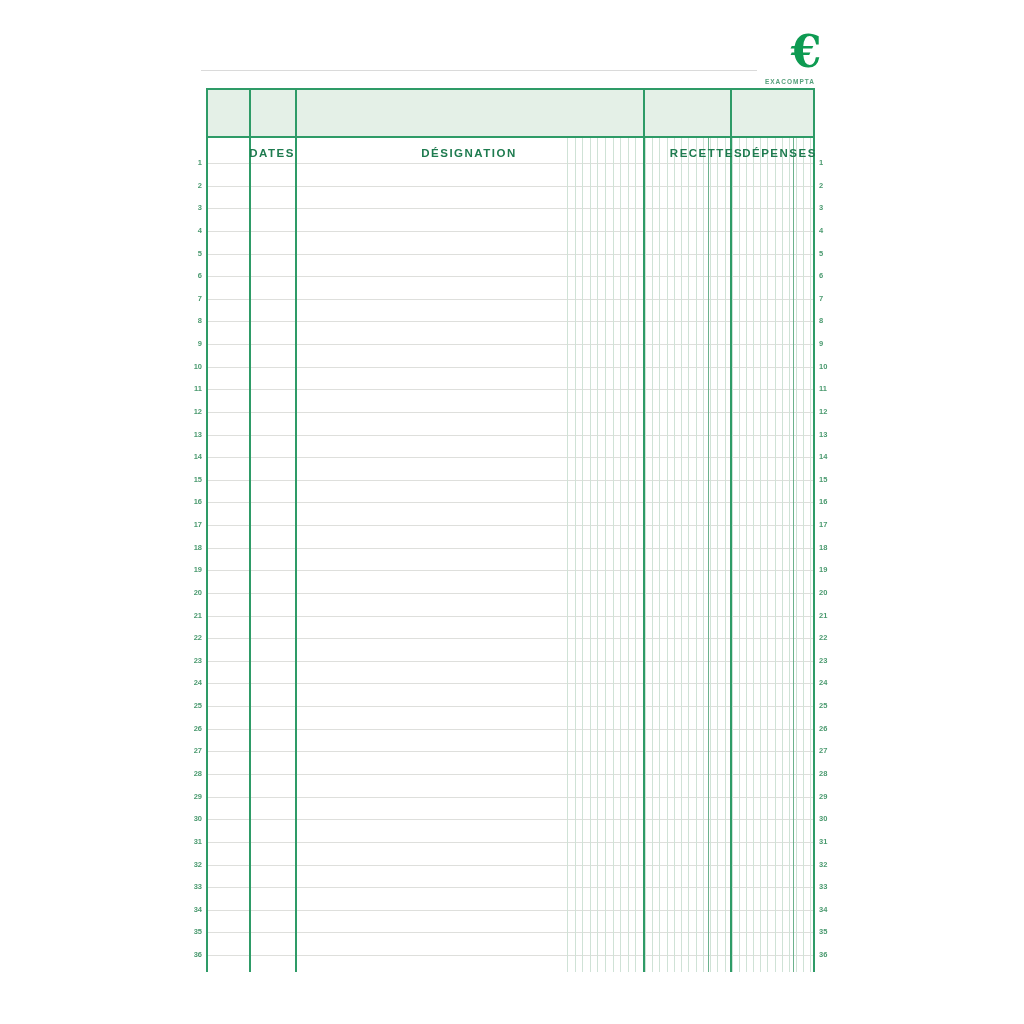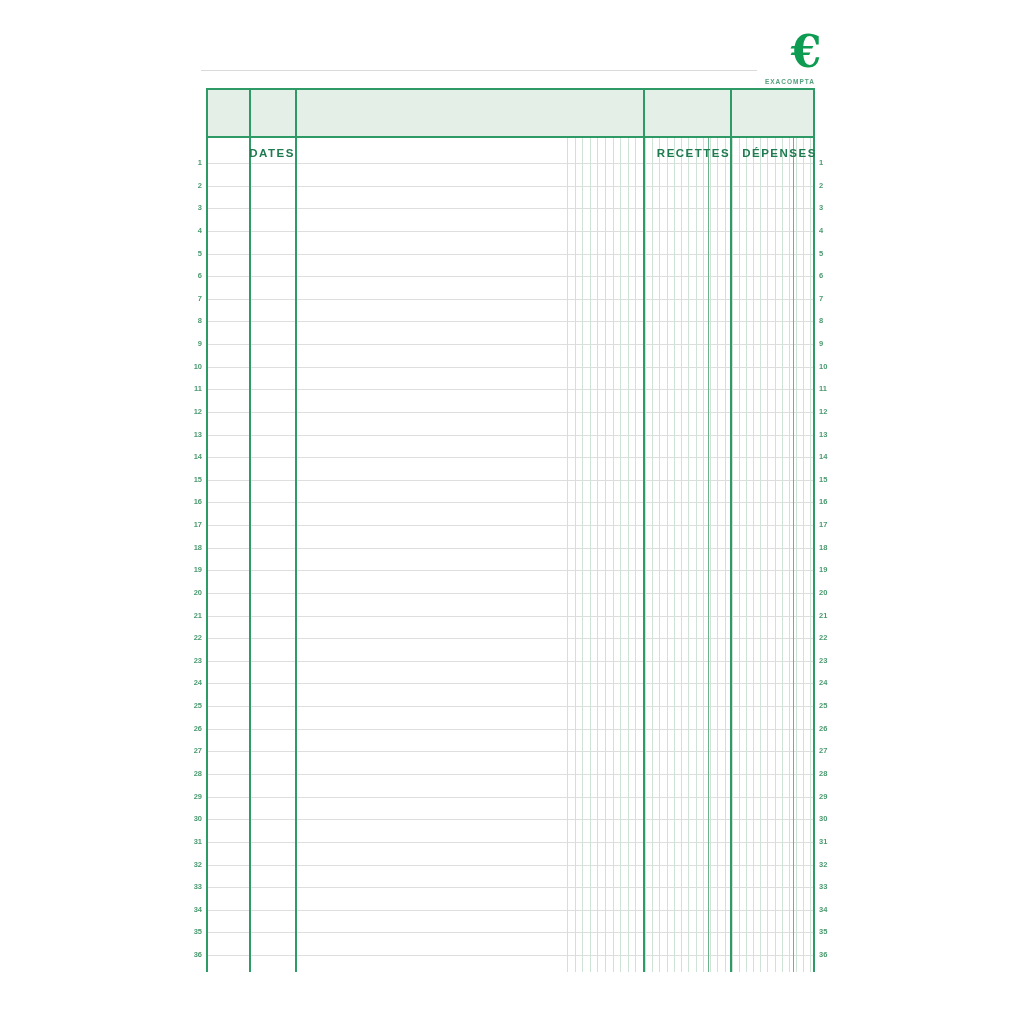--- a/index.html
+++ b/index.html
@@ -97,21 +97,22 @@
     <div class="vline" style="left:43px"></div>
     <div class="vline" style="left:89px"></div>
     <div class="vline" style="left:437px"></div>
     <div class="vline" style="left:524px"></div>
     <div class="vline" style="left:607px"></div>
 
     <div class="hline top"></div>
     <div class="hline bottom"></div>
 
     <div class="hdr-label" style="left:43px;width:46px">DATES</div>
-    <div class="hdr-label" style="left:444px;width:87px">RECETTES</div>
+    <div class="hdr-label" style="left:89px;width:348px">DÉSIGNATION</div>
+    <div class="hdr-label" style="left:457px;width:87px">RECETTES</div>
     <div class="hdr-label" style="left:524px;width:99px">DÉPENSES</div>
 
   </div>
 
   <div class="rownum-col left" id="rownums-left">
       <span class="rn" style="top: 158px;">1</span>
       <span class="rn" style="top: 180.63px;">2</span>
       <span class="rn" style="top: 203.26px;">3</span>
       <span class="rn" style="top: 225.89px;">4</span>
       <span class="rn" style="top: 248.52px;">5</span>

